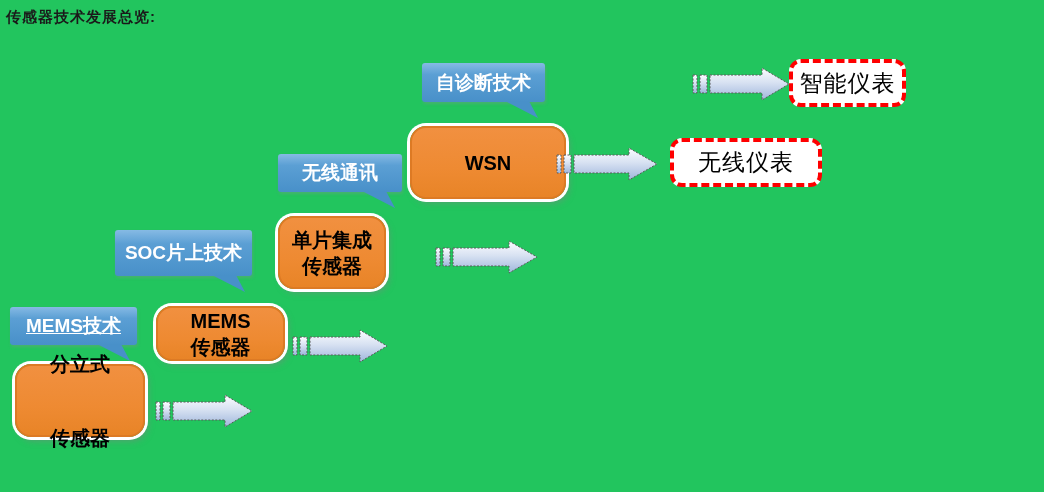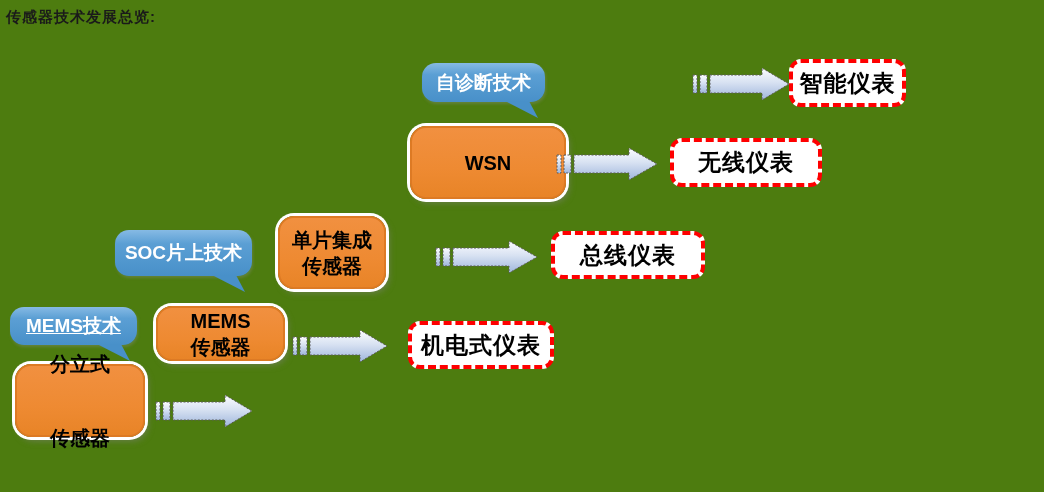--- a/index.html
+++ b/index.html
@@ -1,33 +1,33 @@
 <!DOCTYPE html>
 <html><head>
 <meta charset="utf-8">
 <style>
   html,body{margin:0;padding:0;background:#ffffff;}
   #stage{
     position:relative;
     width:1044px;height:492px;
-    background:#4d7c0f;
+    background:#22c55e;
     font-family:"Liberation Sans","DejaVu Sans",sans-serif;
     overflow:hidden;
   }
   .title{
     position:absolute;left:6px;top:8px;
     font-size:15px;font-weight:bold;color:#1a1a1a;
     letter-spacing:1px;
   }
   
   .bubble{
     position:absolute;
     display:flex;align-items:center;justify-content:center;
     background:linear-gradient(180deg,#86bae4 0%,#5b9fd4 30%,#4890c9 100%);
-    border-radius:14px;
+    border-radius:3px;
     color:#ffffff;font-weight:bold;font-size:19px;
     box-shadow:1px 2px 3px rgba(140,140,140,.35);
   }
   .bubble .tail{
     position:absolute;right:6px;top:100%;margin-top:-1px;
   }
   
   .sensorbox{
     position:absolute;box-sizing:border-box;
     display:flex;flex-direction:column;align-items:center;justify-content:center;
@@ -38,21 +38,21 @@
     color:#000000;font-weight:bold;font-size:20px;line-height:1.3;
     text-align:center;
   }
   
   .redbox{
     position:absolute;box-sizing:border-box;
     display:flex;align-items:center;justify-content:center;
     background:#ffffff;
     border:4px dashed #fe0000;
     border-radius:12px;
-    color:#000000;font-weight:bold;font-size:23px;
+    color:#000000;font-weight:normal;font-size:23px;
     letter-spacing:1px;
   }
   
   .arrow{position:absolute;}
   
   .r1-bubble{left:422px;top:63px;width:123px;height:39px;}
   .r1-box   {left:552px;top:44px;width:130px;height:73px;}
   .r1-arrow {left:692px;top:65px;}
   .r1-red   {left:789px;top:59px;width:117px;height:48px;}
 
@@ -97,20 +97,26 @@
     </linearGradient>
       </defs>
     <rect x="1" y="10" width="4" height="18" fill="url(#g1)" stroke="#5a5a5a" stroke-width="1" stroke-dasharray="2,1.5"></rect>
     <rect x="8" y="10" width="7" height="18" fill="url(#g1)" stroke="#5a5a5a" stroke-width="1" stroke-dasharray="2,1.5"></rect>
     <polygon points="18,10 70,10 70,3 97,19 70,35 70,28 18,28" fill="url(#g1)" stroke="#5a5a5a" stroke-width="1" stroke-dasharray="2,1.5"></polygon>
   </svg>
   <div class="redbox r1-red">
     <span>智能仪表</span>
   </div>
 
+  <div class="bubble r2-bubble">
+    <span>无线通讯</span>
+    <svg class="tail" width="36" height="18" viewBox="0 0 36 18">
+        <polygon points="2,0 26,0 35,17" fill="#4890c9"></polygon>
+      </svg>
+  </div>
   <div class="sensorbox r2-box">
     <span>WSN</span>
   </div>
   <svg class="arrow r2-arrow" width="104" height="38" viewBox="0 0 104 38">
     <defs>
         <linearGradient id="g2" x1="0" y1="0" x2="0" y2="1">
       <stop offset="0" stop-color="#fcfdff"></stop>
           <stop offset="0.45" stop-color="#d8e2f2"></stop>
           <stop offset="1" stop-color="#9fb6dc"></stop>
     </linearGradient>
@@ -138,23 +144,20 @@
         <linearGradient id="g3" x1="0" y1="0" x2="0" y2="1">
       <stop offset="0" stop-color="#fcfdff"></stop>
           <stop offset="0.45" stop-color="#d8e2f2"></stop>
           <stop offset="1" stop-color="#9fb6dc"></stop>
     </linearGradient>
       </defs>
     <rect x="1" y="10" width="4" height="18" fill="url(#g3)" stroke="#5a5a5a" stroke-width="1" stroke-dasharray="2,1.5"></rect>
     <rect x="8" y="10" width="7" height="18" fill="url(#g3)" stroke="#5a5a5a" stroke-width="1" stroke-dasharray="2,1.5"></rect>
     <polygon points="18,10 74,10 74,3 102,19 74,35 74,28 18,28" fill="url(#g3)" stroke="#5a5a5a" stroke-width="1" stroke-dasharray="2,1.5"></polygon>
   </svg>
-  <div class="redbox r3-red">
-    <span>总线仪表</span>
-  </div>
 
   <div class="bubble r4-bubble">
     <span>MEMS技术</span>
     <svg class="tail" width="36" height="18" viewBox="0 0 36 18">
         <polygon points="2,0 26,0 35,17" fill="#4890c9"></polygon>
       </svg>
   </div>
   <div class="sensorbox r4-box">
     <span>MEMS</span>
     <span>传感器</span>
@@ -164,23 +167,20 @@
         <linearGradient id="g4" x1="0" y1="0" x2="0" y2="1">
       <stop offset="0" stop-color="#fcfdff"></stop>
           <stop offset="0.45" stop-color="#d8e2f2"></stop>
           <stop offset="1" stop-color="#9fb6dc"></stop>
     </linearGradient>
       </defs>
     <rect x="1" y="10" width="4" height="18" fill="url(#g4)" stroke="#5a5a5a" stroke-width="1" stroke-dasharray="2,1.5"></rect>
     <rect x="8" y="10" width="7" height="18" fill="url(#g4)" stroke="#5a5a5a" stroke-width="1" stroke-dasharray="2,1.5"></rect>
     <polygon points="18,10 68,10 68,3 95,19 68,35 68,28 18,28" fill="url(#g4)" stroke="#5a5a5a" stroke-width="1" stroke-dasharray="2,1.5"></polygon>
   </svg>
-  <div class="redbox r4-red">
-    <span>机电式仪表</span>
-  </div>
 
   <div class="sensorbox r5-box">
     <span>分立式</span>
     <span>传感器</span>
   </div>
   <svg class="arrow r5-arrow" width="100" height="38" viewBox="0 0 100 38">
     <defs>
         <linearGradient id="g5" x1="0" y1="0" x2="0" y2="1">
       <stop offset="0" stop-color="#fcfdff"></stop>
           <stop offset="0.45" stop-color="#d8e2f2"></stop>

